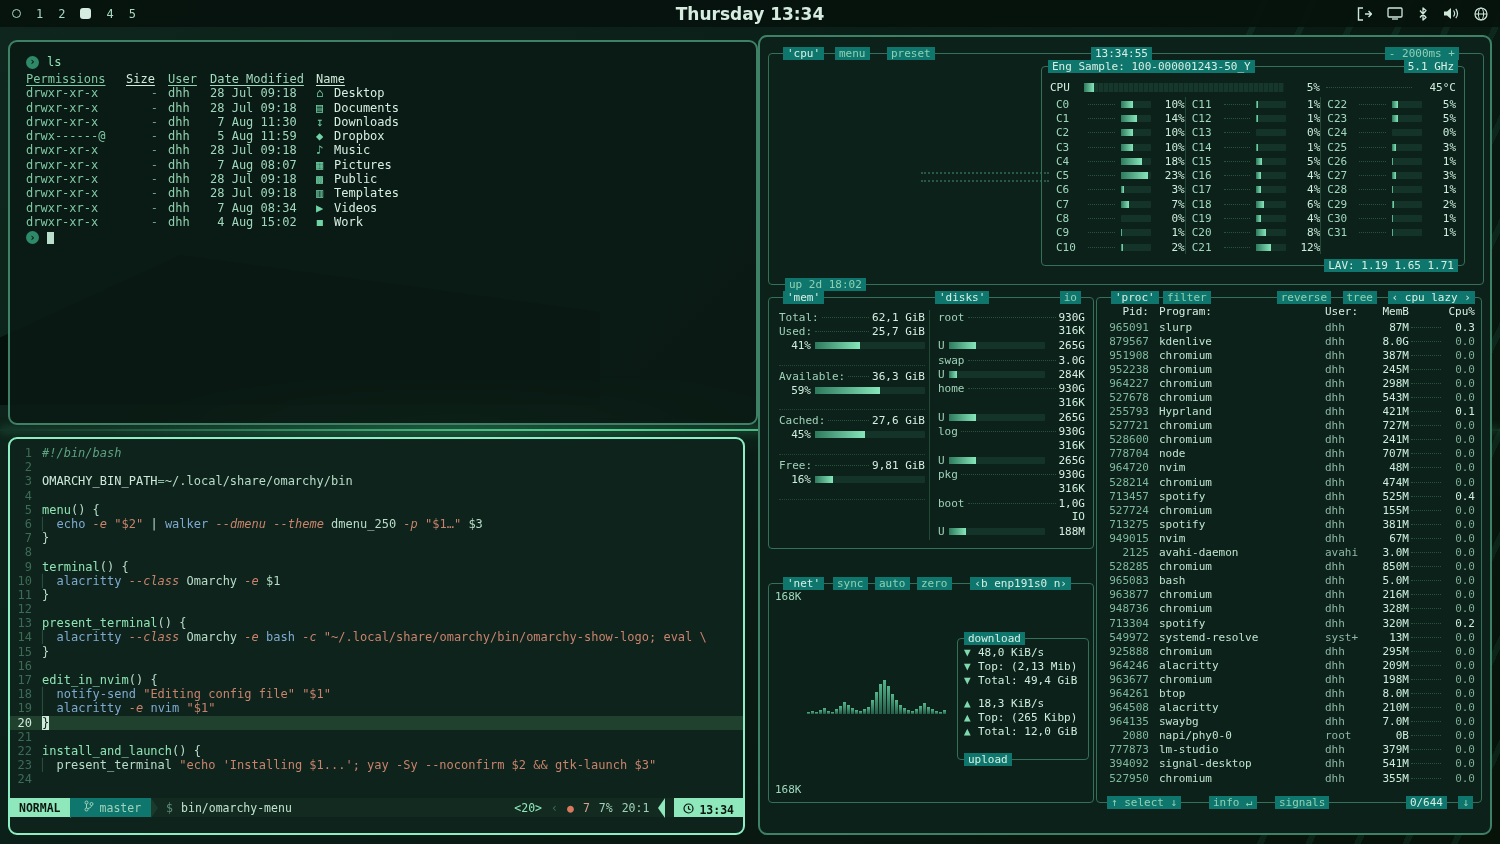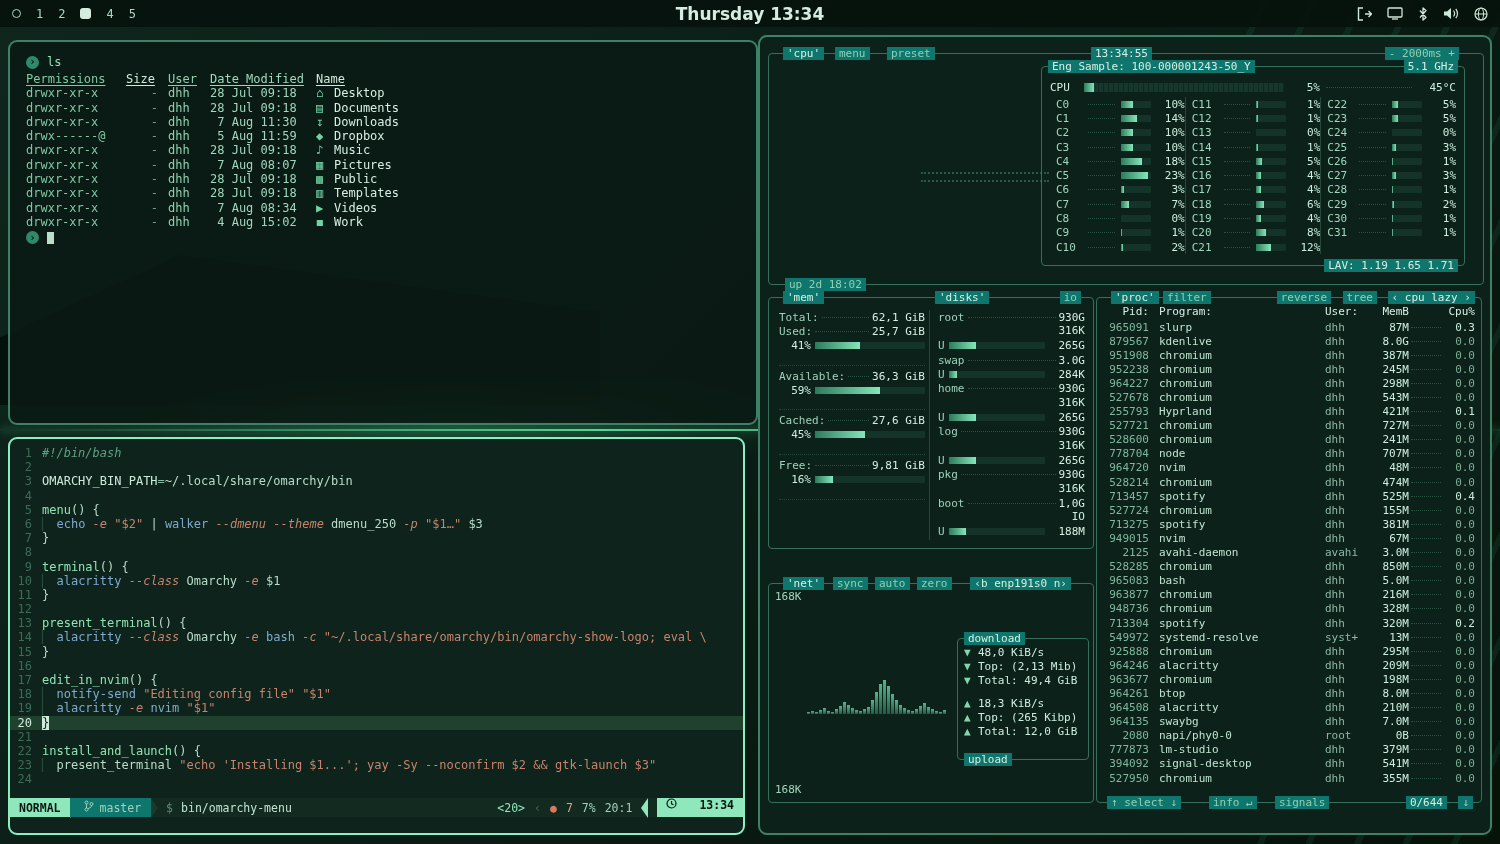--- a/index.html
+++ b/index.html
@@ -78,21 +78,21 @@
   .seg-branch{background:#0f766e;height:100%;display:flex;align-items:center;gap:6px;padding:0 10px;margin-left:-7px;padding-left:14px}
   .tri-r2{width:0;height:0;border-top:10px solid transparent;border-bottom:10px solid transparent;border-left:7px solid #1b3a2c}
   .sl-dollar{margin:0 8px;color:#5f8f7a}
   .sl-file{color:#bfe3cf}
   .sl-right{margin-left:auto;display:flex;align-items:center;gap:9px;height:100%}
   .sl-sel{color:#8fe8bb}
   .sl-sep{color:#3e6b58}
   .sl-diag-ico{color:#d97a5f}
   .sl-diag{color:#d9a08f}
   .tri-l{width:0;height:0;border-top:10px solid transparent;border-bottom:10px solid transparent;border-right:7px solid #8fe8bb}
-  .time-badge{background:#8fe8bb;color:#08160f;font-weight:bold;height:100%;display:flex;align-items:flex-start;gap:22px;padding:0 9px}
+  .time-badge{background:#8fe8bb;color:#08160f;font-weight:bold;height:100%;display:flex;align-items:flex-end;gap:5px;padding:0 9px}
   .cmdline{height:16px;flex:none}
 
   
   .btop-inner{position:absolute;inset:0;font-size:11px;color:#a9d3bf}
   .box{position:absolute;border:1px solid #35705a;border-radius:4px}
   .blabel{position:absolute;top:-7px;background:#0f766e;padding:0 4px;white-space:nowrap;color:#8fd0b2}
   .blabel.bright{color:#d6efe2}
   .blabel.bot{top:auto;bottom:-7px}
   .dots{border-bottom:1px dotted #27523f;height:1px}
 

